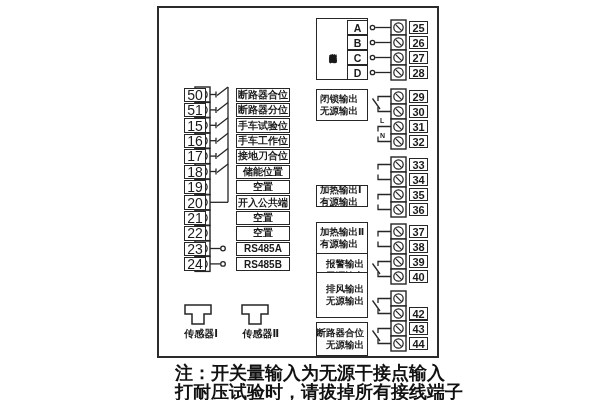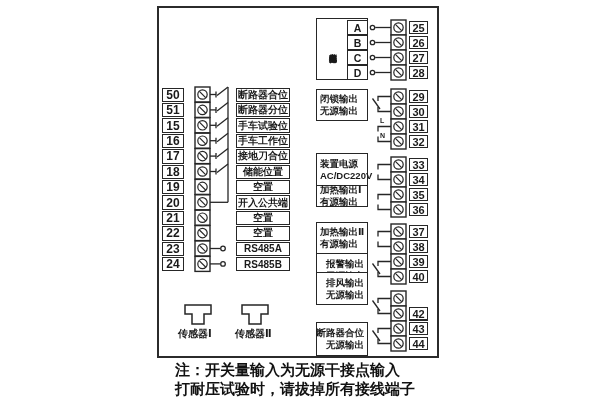--- a/index.html
+++ b/index.html
@@ -3,35 +3,35 @@
 <meta charset="utf-8">
 <style>
   html,body{margin:0;padding:0;background:#ffffff;}
   .stage{position:relative;width:600px;height:400px;background:#ffffff;overflow:hidden;
          font-family:"Liberation Sans","DejaVu Sans",sans-serif;color:#1a1a1a;}
   .frame{position:absolute;left:157px;top:6px;width:282px;height:352px;
          border:2px solid #2b2b2b;box-sizing:border-box;background:#fff;}
   svg.wires{position:absolute;left:0;top:0;pointer-events:none;}
   .box{position:absolute;border:1.5px solid #262626;box-sizing:border-box;background:#fff;
        display:flex;align-items:center;justify-content:center;}
-  .lnum{left:162px;width:22px;height:14.5px;font-size:12px;font-weight:700;}
+  .lnum{left:184px;width:22px;height:14.5px;font-size:14px;font-weight:400;}
   .rnum{left:409px;width:19px;height:13.5px;font-size:11px;font-weight:600;}
   .llbl{left:236px;width:54px;height:14.5px;font-size:10px;font-weight:600;white-space:nowrap;}
   .cell{left:347px;width:21px;height:15px;font-size:10.5px;font-weight:600;}
   .sub{left:316px;width:52px;font-size:9.5px;font-weight:600;line-height:12px;
        flex-direction:column;justify-content:center;padding:0 3px;white-space:nowrap;}
   .sub.al{align-items:flex-start;}
   .sub.ar{align-items:flex-end;}
   .hvbox{left:316px;top:18px;width:52px;height:62px;}
   .vlabel{position:absolute;left:319px;top:19px;width:26px;height:59px;
           writing-mode:vertical-rl;text-orientation:upright;font-size:8px;line-height:26px;
           letter-spacing:0.3px;text-align:center;font-weight:600;}
   .mark{position:absolute;font-size:7px;font-weight:600;}
-  .senslbl{position:absolute;font-size:10px;font-weight:600;text-align:left;white-space:nowrap;}
-  .note{position:absolute;left:175px;font-size:15px;font-weight:600;color:#111;white-space:nowrap;}
+  .senslbl{position:absolute;font-size:10px;font-weight:600;text-align:right;white-space:nowrap;}
+  .note{position:absolute;left:175px;font-size:18px;font-weight:600;color:#111;white-space:nowrap;}
 </style>
 </head>
 <body>
 
 <div class="stage">
 
   <div class="frame"></div>
 
   <svg class="wires" width="600" height="400" viewBox="0 0 600 400">
     <defs>
@@ -194,24 +194,20 @@
     <div>闭锁输出</div>
     <div>无源输出</div>
   </div>
   <div class="mark" style="left:380px;top:117px">L</div>
   <div class="mark" style="left:380px;top:132px">N</div>
   <div class="box rnum" style="top:89.8px">29</div>
   <div class="box rnum" style="top:104.8px">30</div>
   <div class="box rnum" style="top:119.8px">31</div>
   <div class="box rnum" style="top:134.8px">32</div>
 
-  <div class="box sub al" style="top:153px;height:33px">
-    <div>装置电源</div>
-    <div>AC/DC220V</div>
-  </div>
   <div class="box sub al" style="top:185px;height:22px">
     <div>加热输出Ⅰ</div>
     <div>有源输出</div>
   </div>
   <div class="box rnum" style="top:157.8px">33</div>
   <div class="box rnum" style="top:172.8px">34</div>
   <div class="box rnum" style="top:187.8px">35</div>
   <div class="box rnum" style="top:202.8px">36</div>
 
   <div class="box sub al" style="top:222px;height:32px">
@@ -220,21 +216,21 @@
   </div>
   <div class="box sub ar" style="top:253px;height:34px">
     <div>报警输出</div>
     <div>无源输出</div>
   </div>
   <div class="box rnum" style="top:224.8px">37</div>
   <div class="box rnum" style="top:239.8px">38</div>
   <div class="box rnum" style="top:254.8px">39</div>
   <div class="box rnum" style="top:269.8px">40</div>
 
-  <div class="box sub ar" style="top:272px;height:33px">
+  <div class="box sub ar" style="top:272px;height:46px">
     <div>排风输出</div>
     <div>无源输出</div>
   </div>
   <div class="box sub ar" style="top:322px;height:34px">
     <div>断路器合位</div>
     <div>无源输出</div>
   </div>
   <div class="box rnum" style="top:307px">41</div>
   <div class="box rnum" style="top:306.8px">42</div>
   <div class="box rnum" style="top:321.8px">43</div>

